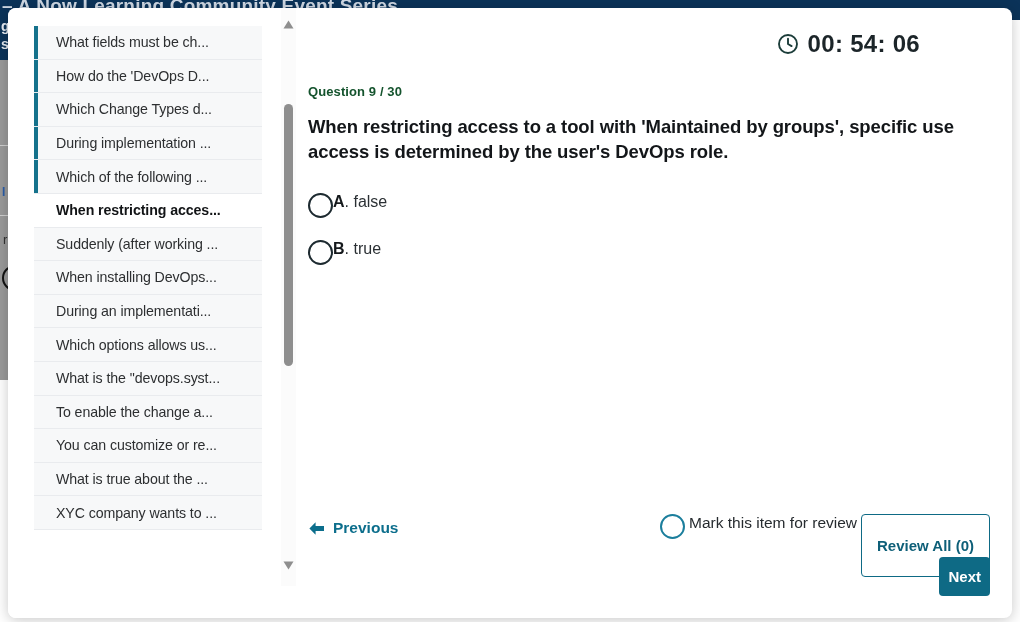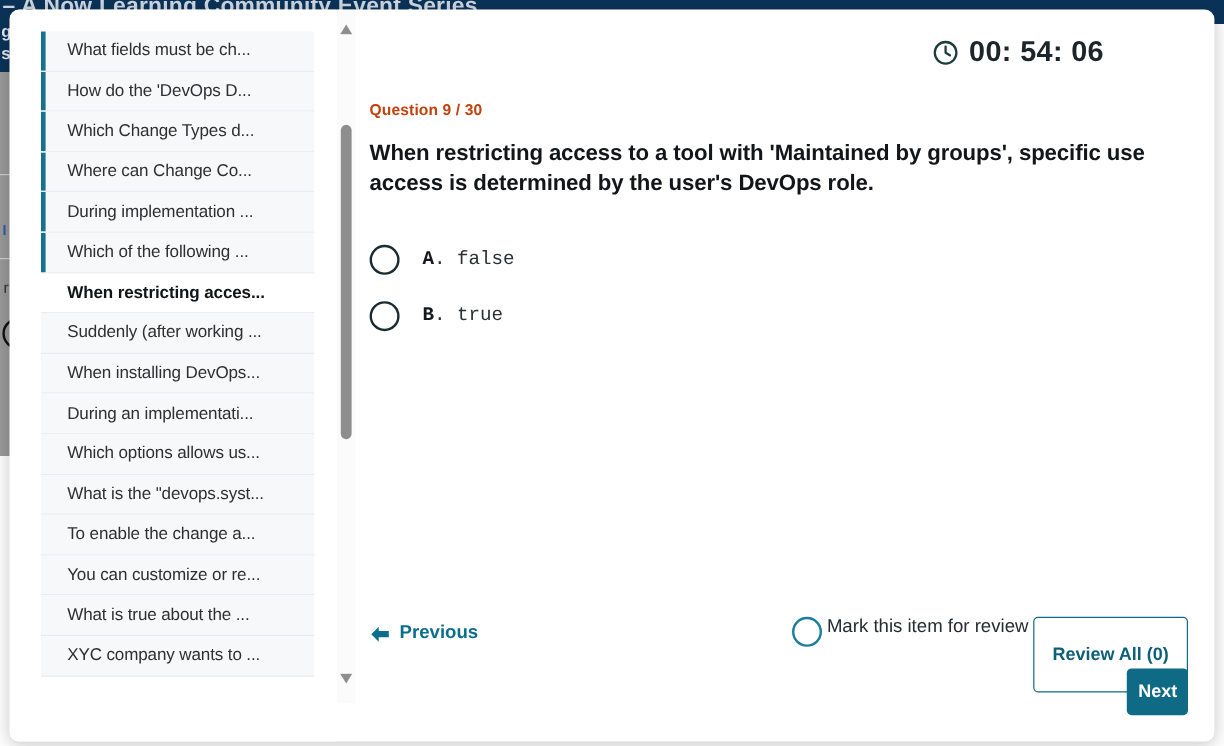--- a/index.html
+++ b/index.html
@@ -192,42 +192,40 @@
     font-size: 24px;
     font-weight: bold;
     color: #1c2529;
     letter-spacing: .3px;
   }
 
   #question-counter {
     margin-top: 22px;
     font-size: 13px;
     font-weight: bold;
-    color: #c2410c;
+    color: #14532d;
     letter-spacing: .1px;
   }
 
   #question-stem {
     margin-top: 16px;
     font-size: 18.5px;
     font-weight: bold;
     line-height: 1.34;
     color: #131619;
     max-width: 700px;
     letter-spacing: -.1px;
   }
 
   #options { margin-top: 28px; }
   .opt-row {
     display: flex;
-    align-items: center;
-    gap: 19px;
+    align-items: flex-start;
     height: 47px;
     cursor: pointer;
-    font-family: Liberation Mono, monospace;
   }
   .opt-radio {
     width: 25px; height: 25px;
     border: 2.6px solid #1d2a30;
     border-radius: 50%;
     flex: 0 0 25px;
     background: #fff;
   }
   .opt-label {
     font-size: 16px;
@@ -343,24 +341,20 @@
         <div class="q-item">
           <span class="bar"></span>
           <span class="qtext">How do the 'DevOps D...</span>
         </div>
         <div class="q-item">
           <span class="bar"></span>
           <span class="qtext">Which Change Types d...</span>
         </div>
         <div class="q-item">
           <span class="bar"></span>
-          <span class="qtext">Where can Change Co...</span>
-        </div>
-        <div class="q-item">
-          <span class="bar"></span>
           <span class="qtext">During implementation ...</span>
         </div>
         <div class="q-item">
           <span class="bar"></span>
           <span class="qtext">Which of the following ...</span>
         </div>
         <div class="q-item unanswered active">
           <span class="bar"></span>
           <span class="qtext">When restricting acces...</span>
         </div>

